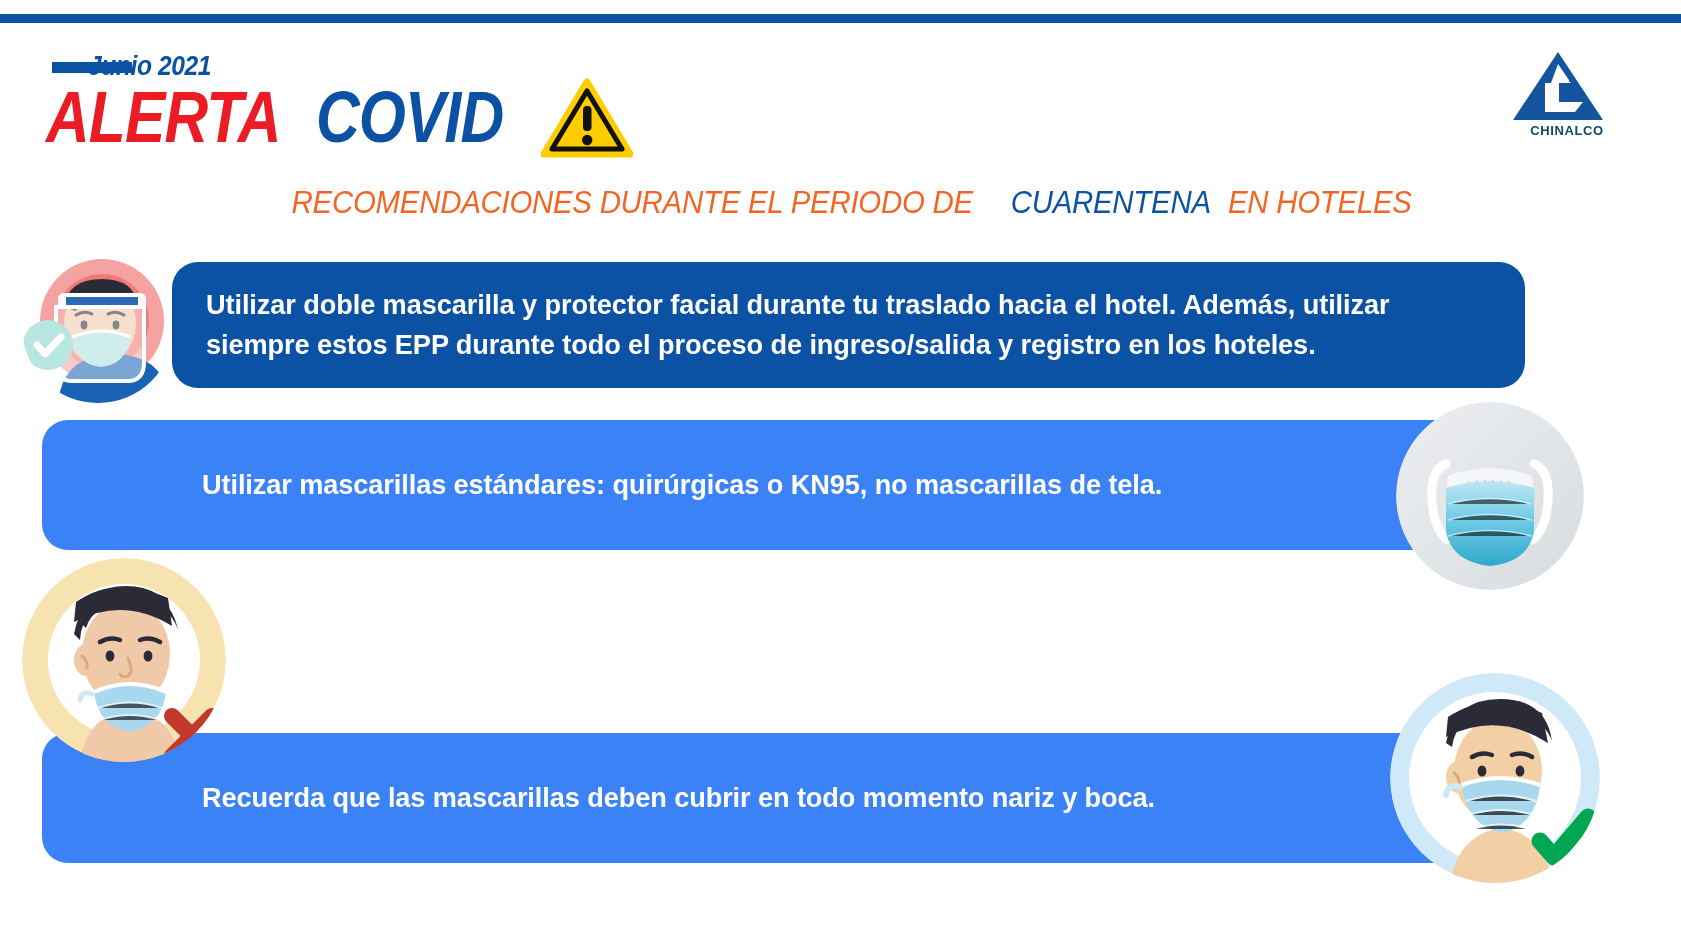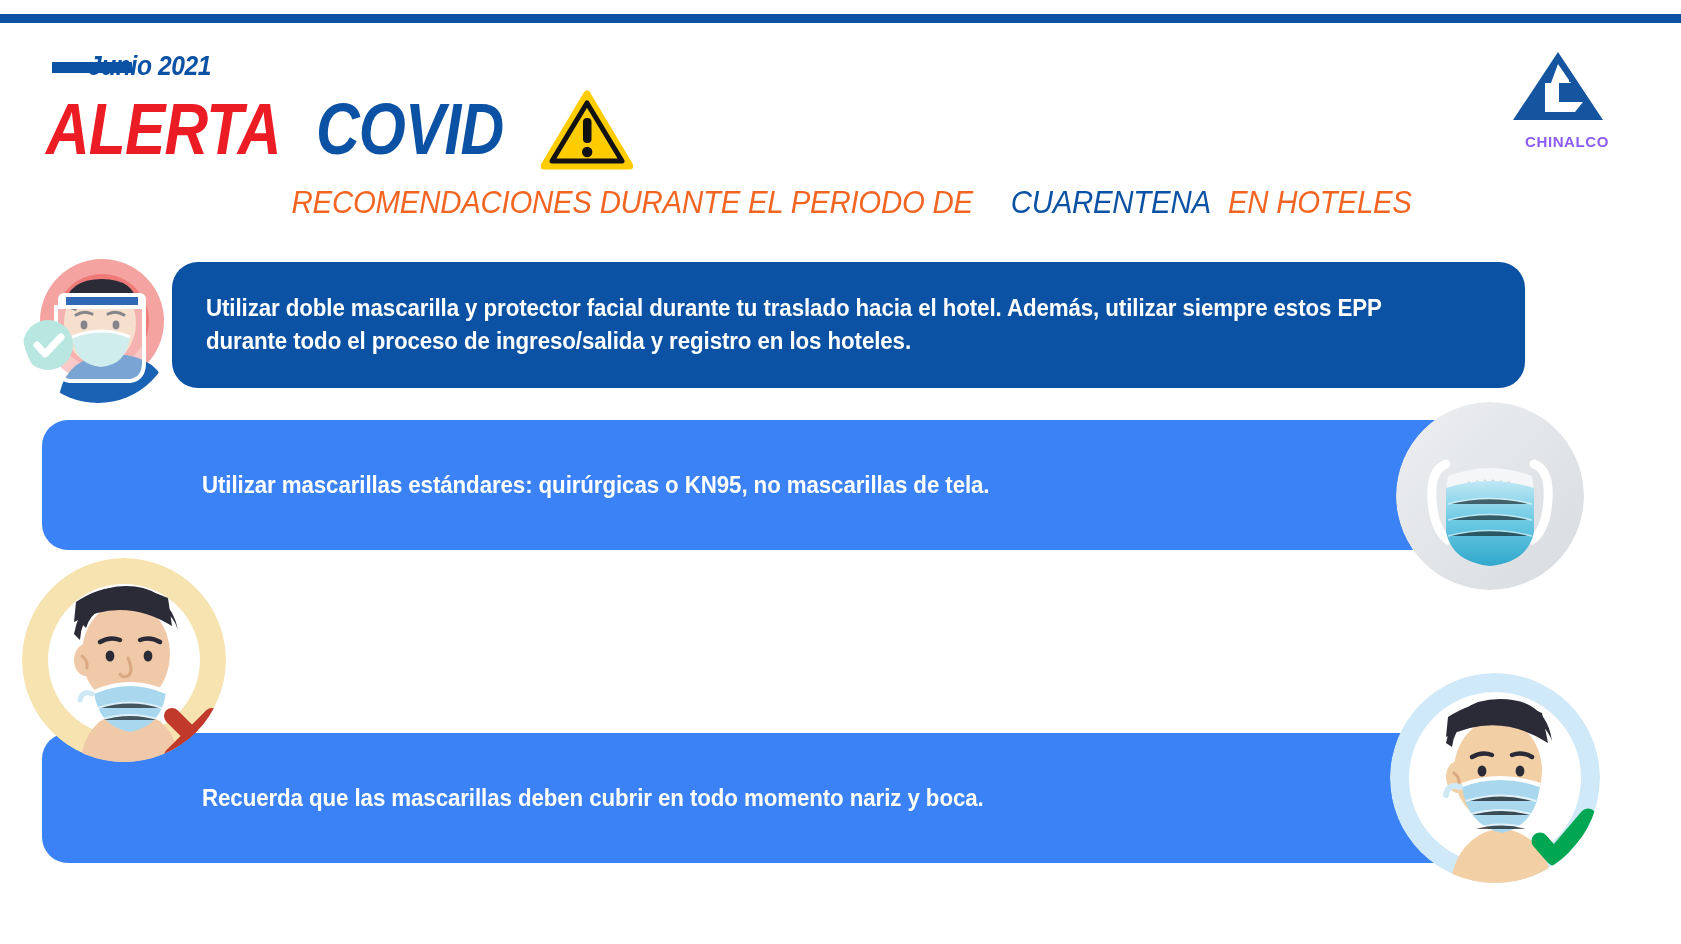--- a/index.html
+++ b/index.html
@@ -40,21 +40,20 @@
     letter-spacing: -0.5px;
     transform: scaleX(0.88);
     transform-origin: left center;
   }
   .brand-line {
     position: absolute;
     left: 46px; top: 78px;
     display: flex;
     align-items: center;
     height: 78px;
-    margin-top: 12px;
   }
   .brand-alerta, .brand-covid {
     font-size: 72px;
     font-weight: bold;
     font-style: italic;
     line-height: 72px;
     letter-spacing: -1px;
     transform: scaleX(0.84);
     transform-origin: left center;
   }
@@ -66,24 +65,24 @@
   }
 
   
   .logo-wrap {
     position: absolute;
     right: 58px; top: 50px;
     width: 112px;
     text-align: center;
   }
   .logo-name {
-    margin-top: 11px;
-    font-size: 15px;
-    font-weight: bold;
-    color: #8b5cf6;
+    margin-top: 1px;
+    font-size: 13px;
+    font-weight: bold;
+    color: #0c4a6e;
     letter-spacing: 0.6px;
   }
 
   
   .subtitle {
     position: absolute;
     left: 0; top: 184px;
     width: 1681px;
     text-align: center;
     font-size: 32px;
@@ -97,21 +96,21 @@
   .sub-blue   { color: #0c52a4; }
 
   
   .card {
     position: absolute;
     border-radius: 26px;
     display: flex;
     align-items: center;
     color: #ffffff;
     font-weight: bold;
-    font-size: 23px;
+    font-size: 28px;
     line-height: 1.42;
     letter-spacing: -0.1px;
   }
   .card p { transform: scaleX(0.97); transform-origin: left center; }
   .card-dark  { background: #0c52a4; }
   .card-light { background: #3b82f6; }
 
   #card-1 { left: 172px; top: 262px;  width: 1353px; height: 126px; padding: 0 34px; }
   #card-2 { left: 42px;  top: 420px;  width: 1448px; height: 130px; padding: 0 160px; }
   #card-3 { left: 222px; top: 572px;  width: 1303px; height: 132px; padding: 0 34px; }

